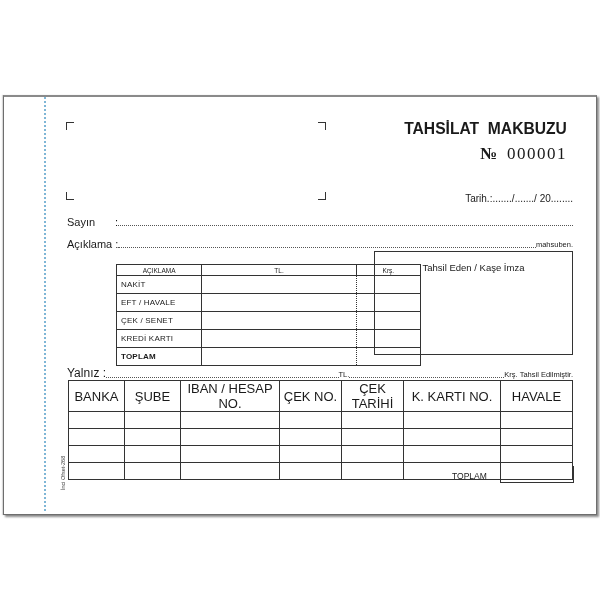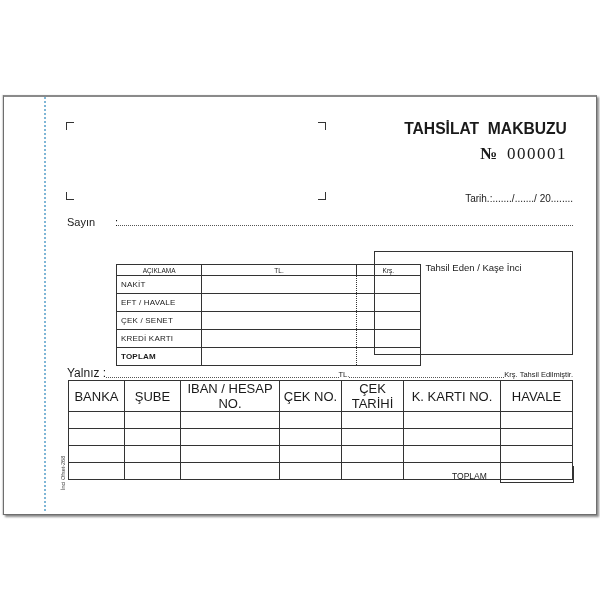--- a/index.html
+++ b/index.html
@@ -157,20 +157,25 @@
   </div>
 
   <div class="date-line">Tarih.:......./......./ 20........</div>
 
   <div class="line-field sayin">
     <span class="lbl">Sayın</span>
     <span>:</span>
     <span class="dots"></span>
   </div>
 
+  <div class="line-field aciklama">
+    <span class="lbl">Açıklama :</span>
+    <span class="dots"></span>
+    <span class="suffix">mahsuben.</span>
+  </div>
 
   <table class="pay-table">
     <thead>
       <tr>
         <th>AÇIKLAMA</th>
         <th class="tl-h">TL.</th>
         <th>Krş.</th>
       </tr>
     </thead>
     <tbody>
@@ -196,21 +201,21 @@
       </tr>
       <tr class="total">
         <td class="kind">TOPLAM</td>
         <td class="tl"></td>
         <td class="krs"></td>
       </tr>
     </tbody>
   </table>
 
   <div class="sig-box">
-    <span>Tahsil Eden / Kaşe İnci</span>
+    <span>Tahsil Eden / Kaşe İmza</span>
   </div>
 
   <div class="line-field yalniz">
     <span class="lbl">Yalnız :</span>
     <span class="dots"></span>
     <span class="mid">TL.</span>
     <span class="dots" style="flex:0 0 155px;"></span>
     <span class="suffix">Krş. Tahsil Edilmiştir.</span>
   </div>
 

